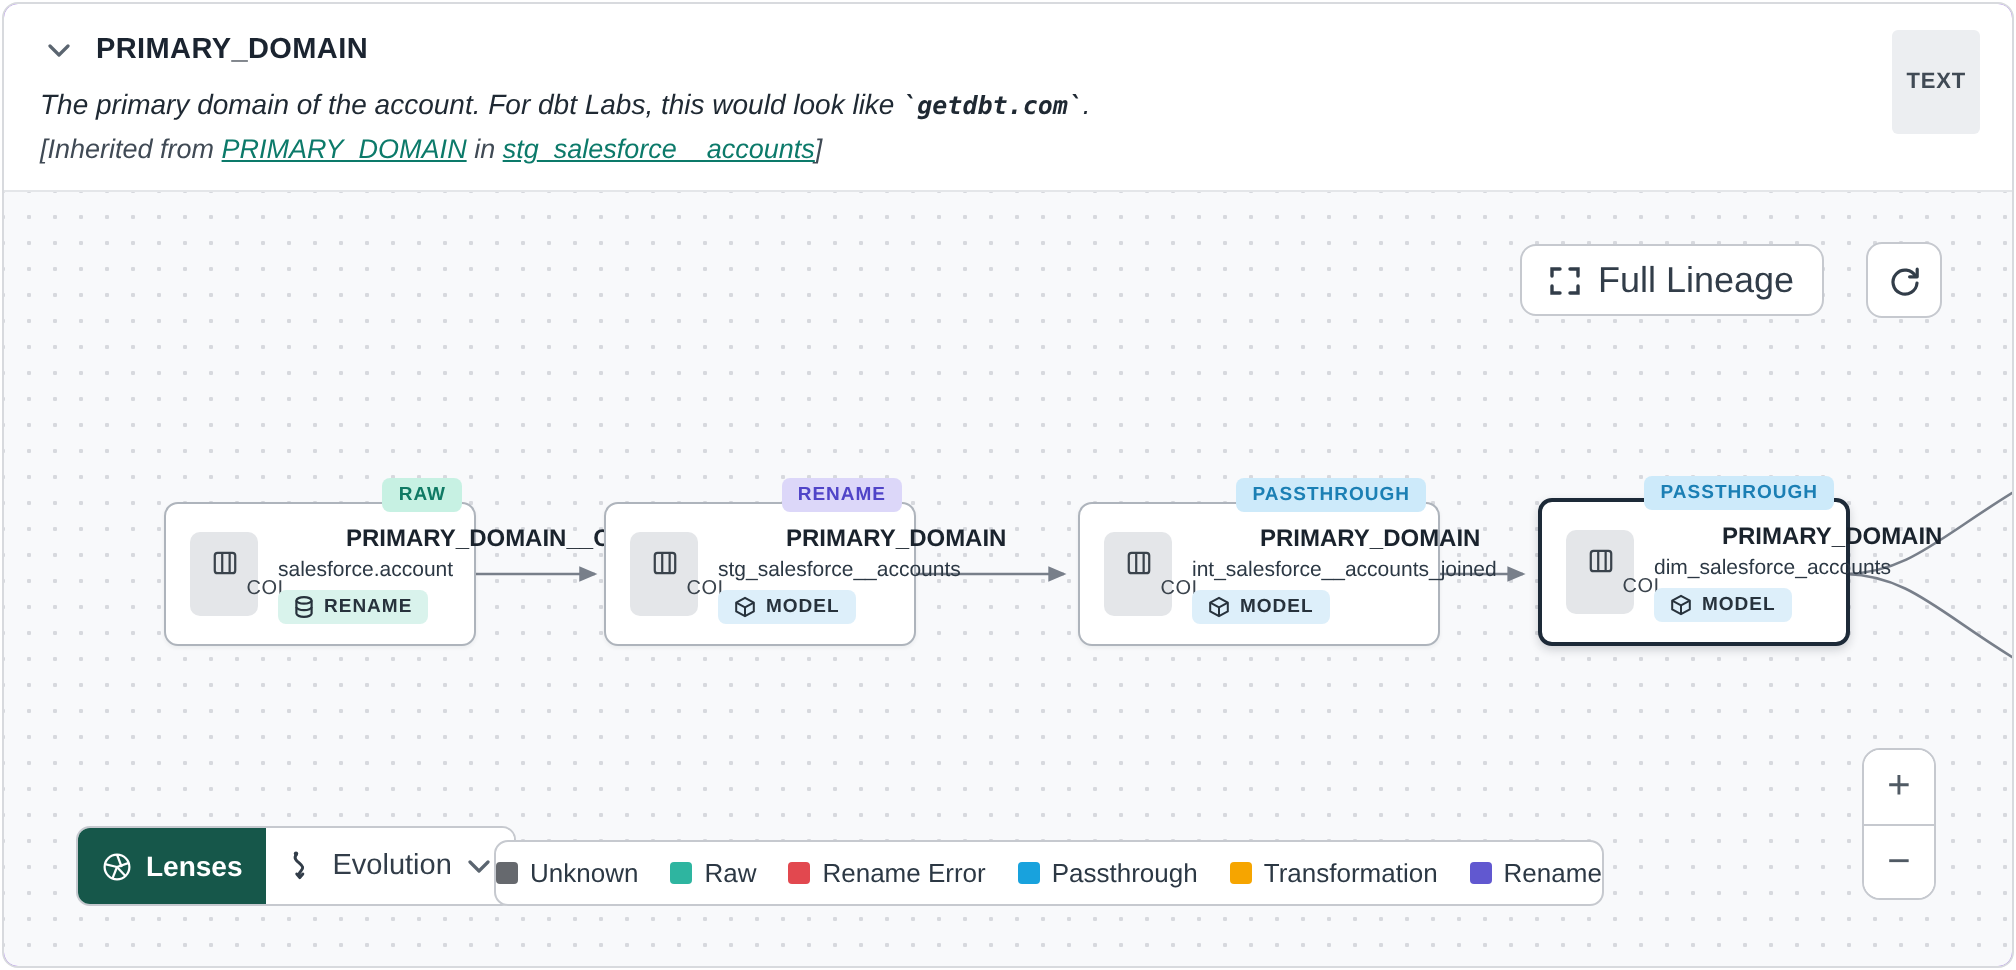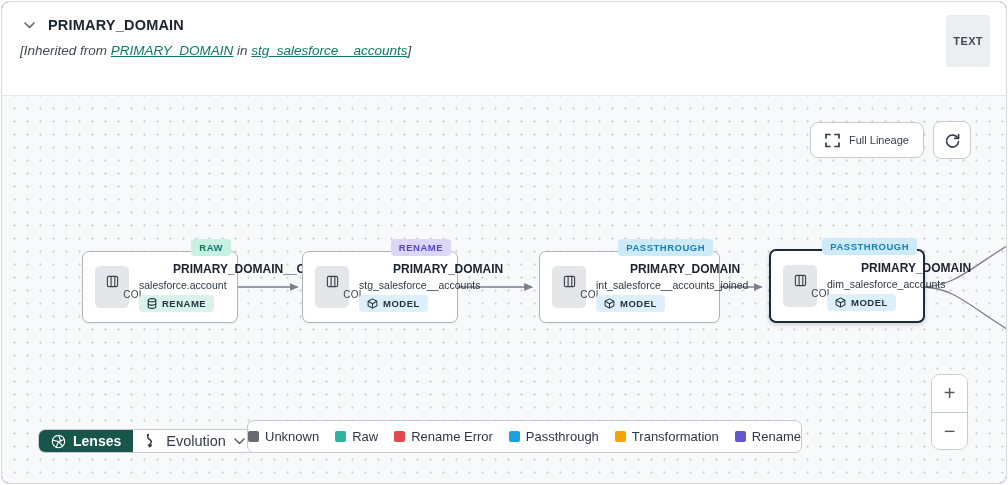--- a/index.html
+++ b/index.html
@@ -19,39 +19,39 @@
 
   
   .canvas { position:relative; height:388px; background:#f8f9fb;
     background-image:radial-gradient(#d7d9de 1px, transparent 1.2px);
     background-size:13px 13px; background-position:6px 6px; }
 
   .edges { position:absolute; inset:0; width:100%; height:100%; pointer-events:none; }
 
   
   .btn { display:inline-flex; align-items:center; gap:9px; background:#fff; border:1px solid #c6c9cf; border-radius:8px; color:#323d49; cursor:pointer; }
-  .full-lineage { position:absolute; top:26px; left:808px; height:36px; padding:0 14px; font-size:11px;justify-content:flex-end; }
+  .full-lineage { position:absolute; top:26px; left:758px; height:36px; padding:0 14px; font-size:18px;justify-content:flex-end; }
   .refresh { position:absolute; top:25px; left:931px; width:38px; height:38px; justify-content:center; }
 
   
   .node { position:absolute; top:155px; height:72px; background:#fff; border:1px solid #aeb4bc; border-radius:7px;
     box-shadow:0 1px 2px rgba(20,30,40,.06); display:flex; align-items:center; padding:0 10px 0 12px; gap:10px; cursor:pointer; }
   .node.selected { border:2px solid #1d2a38; box-shadow:0 2px 5px rgba(20,30,40,.18); }
   .col-box { width:34px; height:42px; background:#e4e6e9; border-radius:5px; display:flex; flex-direction:column; align-items:center; justify-content:center; gap:1px; flex:0 0 auto; }
   .col-box .col-label { font-size:10px; font-weight:normal; color:#3a434c; letter-spacing:.3px;margin-left:44px; }
   .node-main { display:flex; flex-direction:column; align-items:flex-start; gap:3px; min-width:0; }
   .node-title { font-size:12px; font-weight:bold; color:#1a232d; white-space:nowrap;padding-left:34px; }
   .node-sub { font-size:10.5px; color:#2c3844; white-space:nowrap; }
   .tag { display:inline-flex; align-items:center; gap:5px; padding:3px 8px; border-radius:4px; font-size:9.5px; font-weight:bold; letter-spacing:.5px; color:#27323c; margin-top:1px; }
   .tag.source { background:#d9f3ec; }
   .tag.model { background:#ddeffa; }
   .node-badge { position:absolute; top:-13px; right:6px; font-size:9.5px; font-weight:bold; letter-spacing:.5px; padding:3px 8px; border-radius:4px; }
 
   
-  .lens-group { position:absolute; bottom:31px; left:36px; height:24px; display:flex; border:1px solid #c6c9cf; border-radius:7px; overflow:hidden; background:#fff; }
+  .lens-group { position:absolute; bottom:31px; left:36px; height:40px; display:flex; border:1px solid #c6c9cf; border-radius:7px; overflow:hidden; background:#fff; }
   .lenses-btn { display:flex; align-items:center; gap:7px; padding:0 12px; color:#fff; font-size:14px; font-weight:bold; cursor:pointer; }
   .lens-select { display:flex; align-items:center; gap:8px; padding:0 12px; font-size:14.5px; color:#323d49; cursor:pointer; background:#fff; }
 
   .legend { position:absolute; bottom:31px; left:245px; height:33px; display:flex; align-items:center; gap:16px; background:#fff; border:1px solid #c6c9cf; border-radius:7px; padding:0 0;text-align:right; }
   .legend-item { display:inline-flex; align-items:center; gap:6px; font-size:13px; color:#2c3844; }
   .swatch { width:11px; height:11px; border-radius:2px; display:inline-block; }
 
   .zoom-ctl { position:absolute; right:38px; bottom:34px; width:37px; border:1px solid #c6c9cf; border-radius:9px; background:#fff; overflow:hidden; display:flex; flex-direction:column; }
   .zoom-btn { height:37px; display:flex; align-items:center; justify-content:center; font-size:20px; color:#505a64; cursor:pointer; background:#fff; border:none; }
   .zoom-btn + .zoom-btn { border-top:1px solid #c6c9cf; }
@@ -66,20 +66,23 @@
   <div class="header">
     <div class="title-row">
       <span class="chev-btn">
         <svg width="11" height="7" viewBox="0 0 11 7">
             <polyline points="1,1 5.5,5.5 10,1" fill="none" stroke="#5b6570" stroke-width="1.6" stroke-linecap="round" stroke-linejoin="round"></polyline>
           </svg>
       </span>
       <span class="page-title">PRIMARY_DOMAIN</span>
     </div>
     <span class="type-badge">TEXT</span>
+    <div class="desc-row">
+      <span>The primary domain of the account. For dbt Labs, this would look like </span><code>`getdbt.com`</code><span>.</span>
+    </div>
     <div class="inherit-row">
       <span>[Inherited from </span><a>PRIMARY_DOMAIN</a><span> in </span><a>stg_salesforce__accounts</a><span>]</span>
     </div>
   </div>
 
   <div class="canvas">
 
     <svg class="edges" viewBox="0 0 1006 388">
       <defs>
         <marker id="arrow" markerWidth="8" markerHeight="8" refX="6" refY="3" orient="auto">

